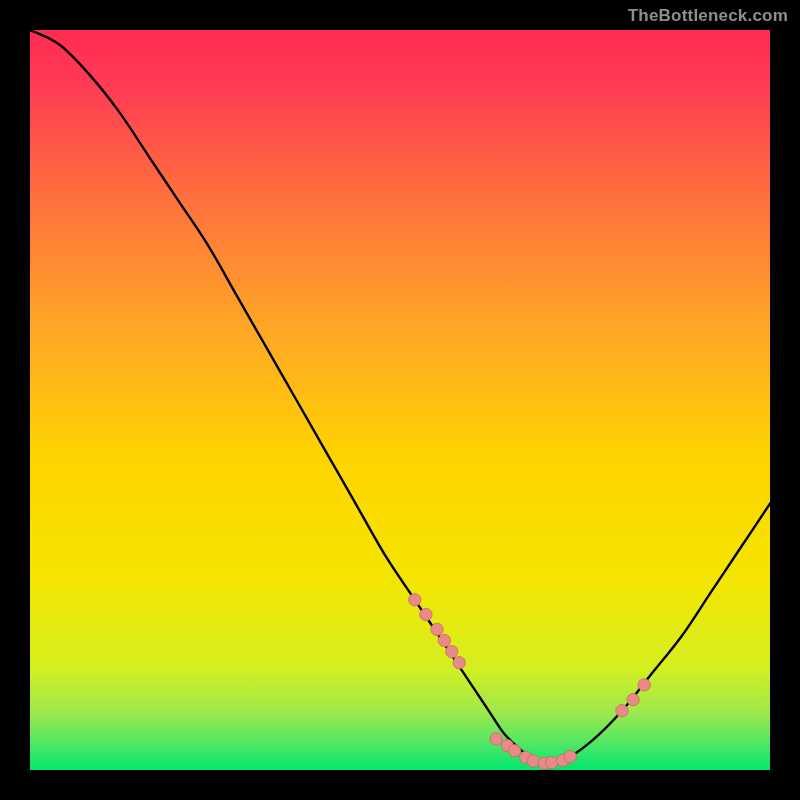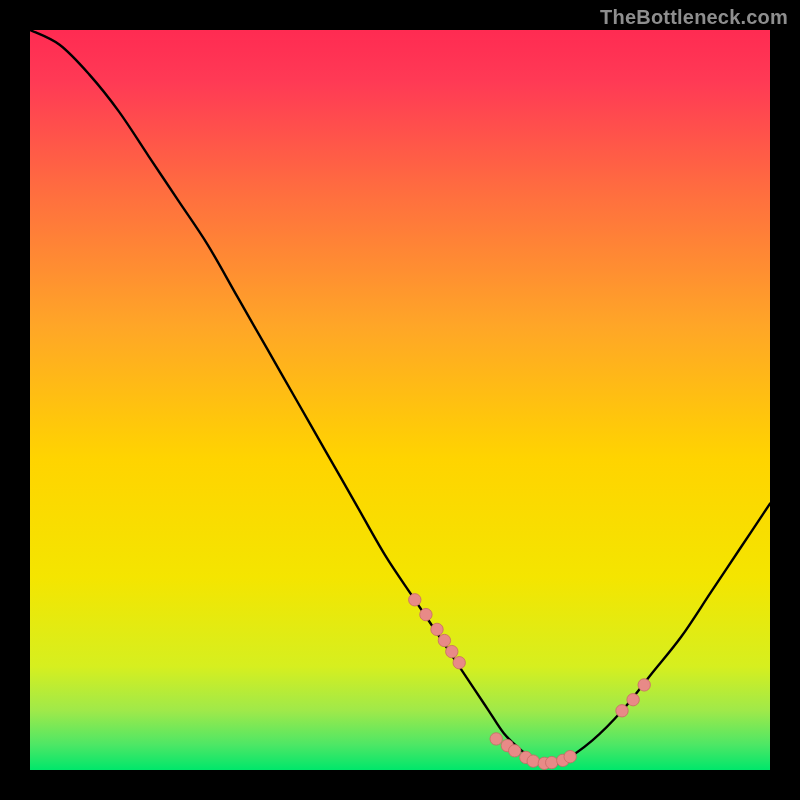--- a/index.html
+++ b/index.html
@@ -3,21 +3,21 @@
 <meta charset="utf-8">
 <style>
   * { margin: 0; padding: 0; box-sizing: border-box; }
   html, body { width: 800px; height: 800px; overflow: hidden; background: #000; }
   .wrap { position: relative; width: 800px; height: 800px; background: #000; }
   .attribution {
     position: absolute;
     top: 6px;
     right: 12px;
     font-family: Arial, Helvetica, sans-serif;
-    font-size: 20px;
+    font-size: 17px;
     font-weight: 600;
     color: #8e8e8e;
     letter-spacing: 0.2px;
     z-index: 5;
   }
   .plot {
     position: absolute;
     left: 30px;
     top: 30px;
     width: 740px;

